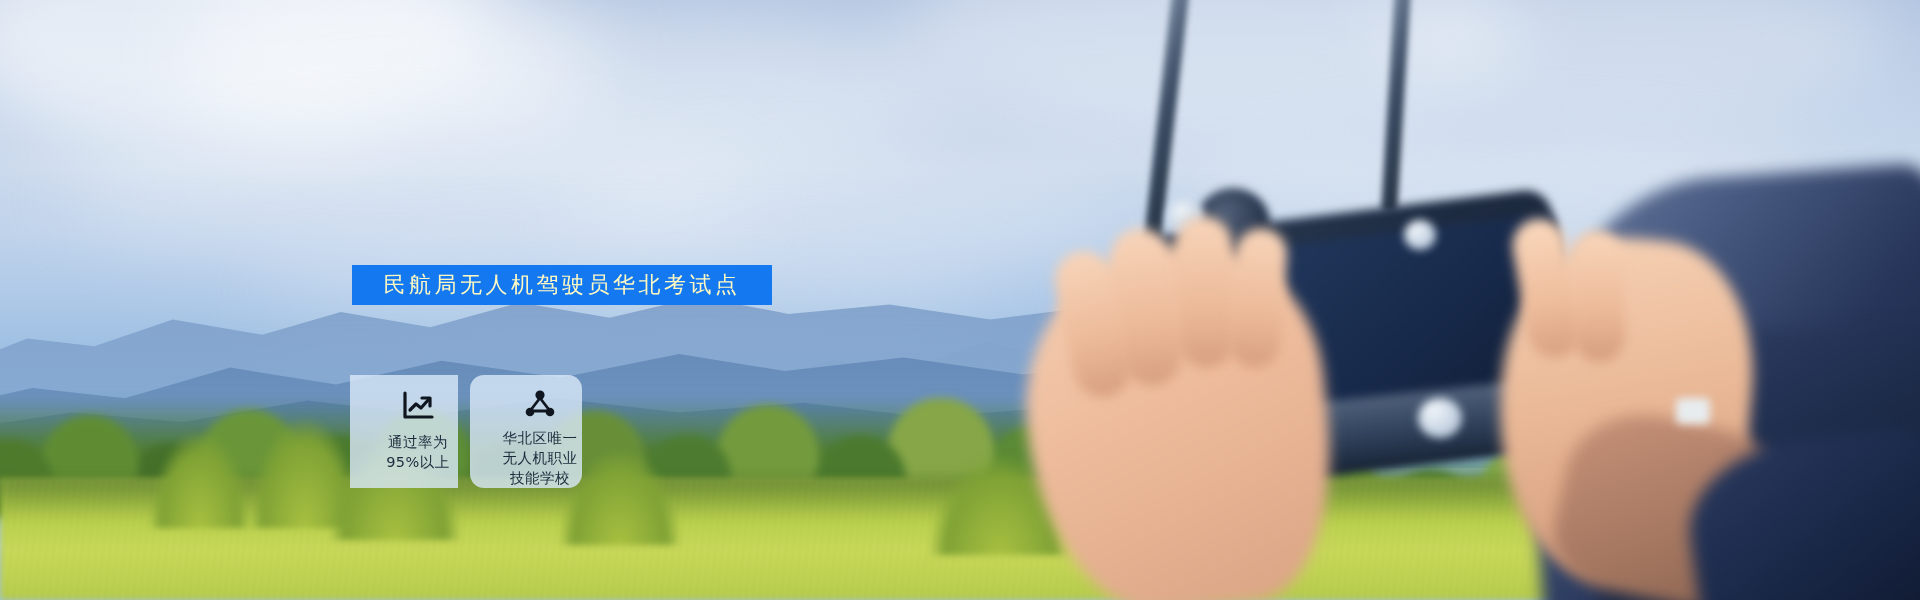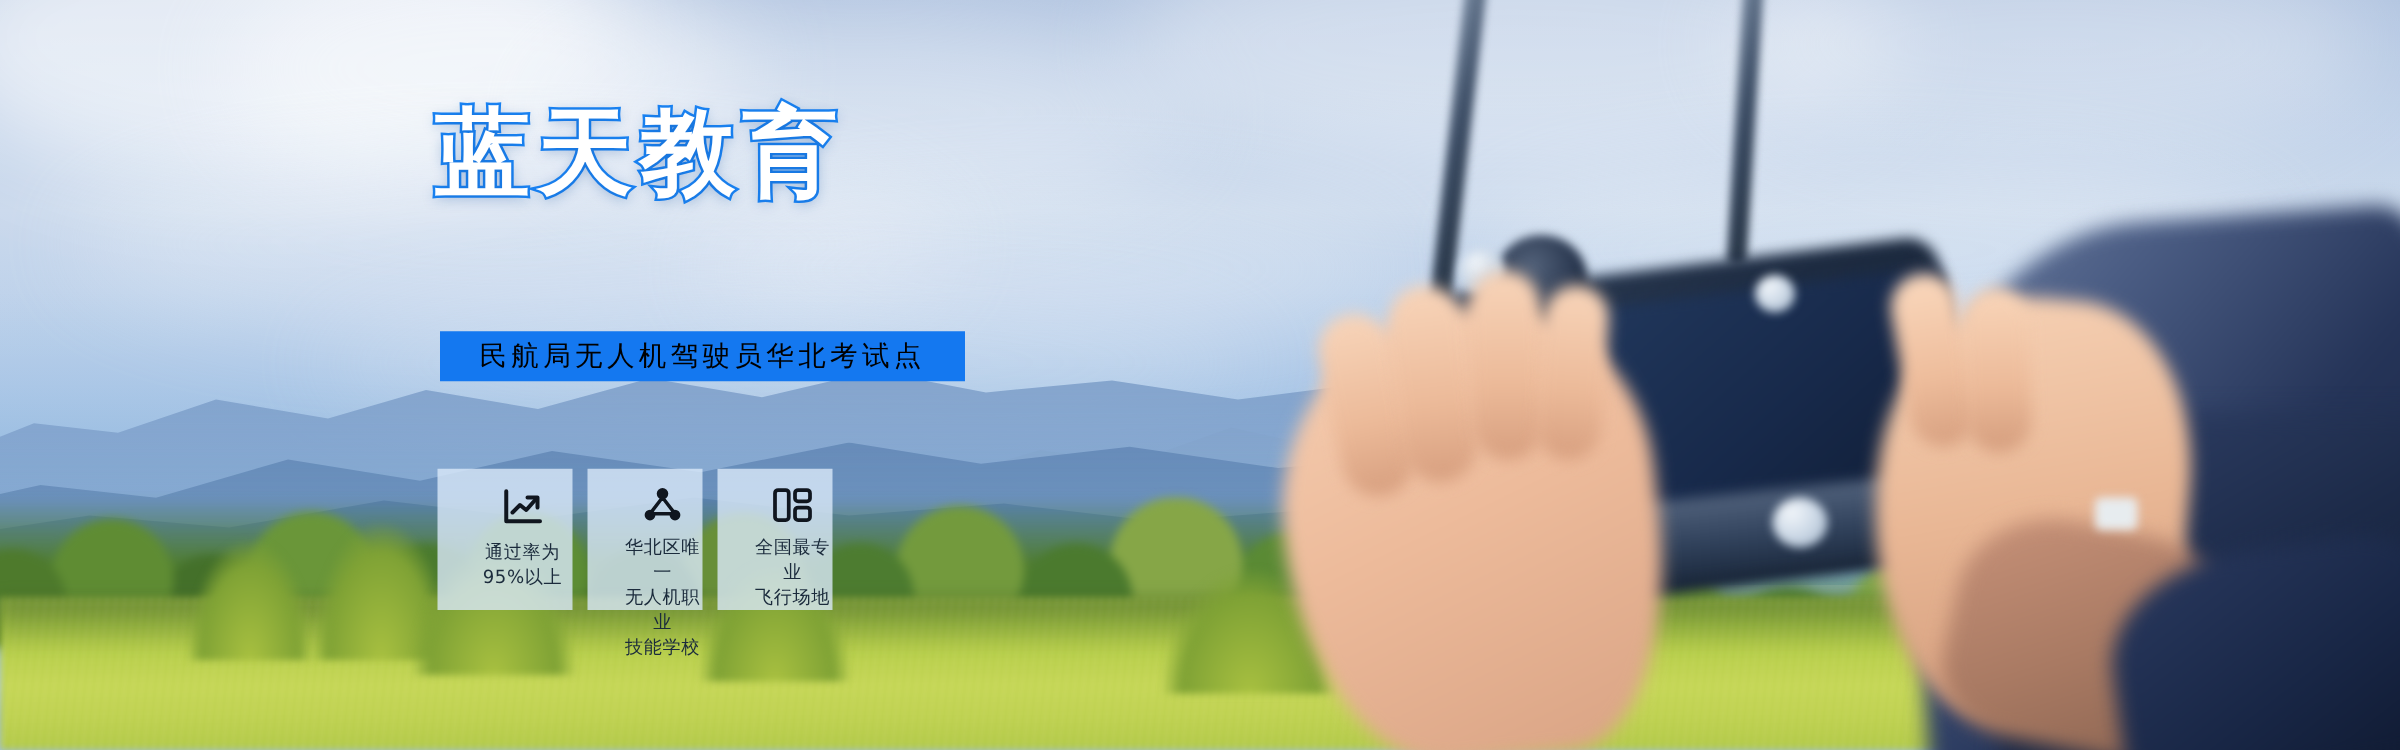--- a/index.html
+++ b/index.html
@@ -342,21 +342,21 @@
   .cert-badge {
     position: absolute;
     left: 352px; top: 265px;
     width: 420px; height: 40px;
     background: #1478f0;
     display: flex;
     align-items: center;
     justify-content: center;
   }
   .cert-badge span {
-    color: #000000;
+    color: #fef9c3;
     font-size: 22px;
     letter-spacing: 3.5px;
     font-weight: 400;
     white-space: nowrap;
     font-family: "DejaVu Sans", "Liberation Sans", sans-serif;
   }
 
   
   .cards {
     position: absolute;
@@ -367,21 +367,21 @@
   .card {
     width: 108px;
     height: 113px;
     background: rgba(217,233,249,0.80);
     display: flex;
     flex-direction: column;
     align-items: center;
     padding-top: 14px;
     padding-left: 28px;
   }
-  .card.wide { width: 92px; }
+  .card.wide { width: 112px; border-radius: 14px; }
   .card-icon {
     width: 36px; height: 34px;
     display: flex; align-items: center; justify-content: center;
     margin-bottom: 9px;
   }
   .card-icon svg { display: block; }
   .card-text {
     color: #1b2b3c;
     font-size: 14.5px;
     line-height: 1.38;
@@ -454,21 +454,20 @@
     <div class="hand-r"></div>
     <div class="fgr1"></div>
     <div class="fgr2"></div>
     <div class="wrist"></div>
     <div class="watch"></div>
     <div class="arm"></div>
   </div>
 
   <div class="text-block">
 
-    <div class="brand-title">蓝天教育</div>
 
 
     <div class="cert-badge">
       <span>民航局无人机驾驶员华北考试点</span>
     </div>
 
     <div class="cards">
 
       <div class="card">
         <span class="card-icon">
@@ -489,28 +488,17 @@
             <circle cx="17" cy="6" r="4.6" fill="#10161f"></circle>
             <circle cx="7" cy="23" r="4.3" fill="#10161f"></circle>
             <circle cx="27" cy="23" r="4.3" fill="#10161f"></circle>
           </svg>
         </span>
         <span class="card-text">华北区唯一
 无人机职业
 技能学校</span>
       </div>
 
-      <div class="card wide">
-        <span class="card-icon">
-          <svg width="34" height="30" viewBox="0 0 34 30" fill="none">
-            <rect x="3" y="3" width="11" height="24" rx="2.5" stroke="#10161f" stroke-width="3"></rect>
-            <rect x="19" y="3" width="12" height="9" rx="2.5" stroke="#10161f" stroke-width="3"></rect>
-            <rect x="19" y="17" width="12" height="10" rx="2.5" stroke="#10161f" stroke-width="3"></rect>
-          </svg>
-        </span>
-        <span class="card-text">全国最专业
-飞行场地</span>
-      </div>
 
 
     </div>
   </div>
 </div>
 
 </body></html>

